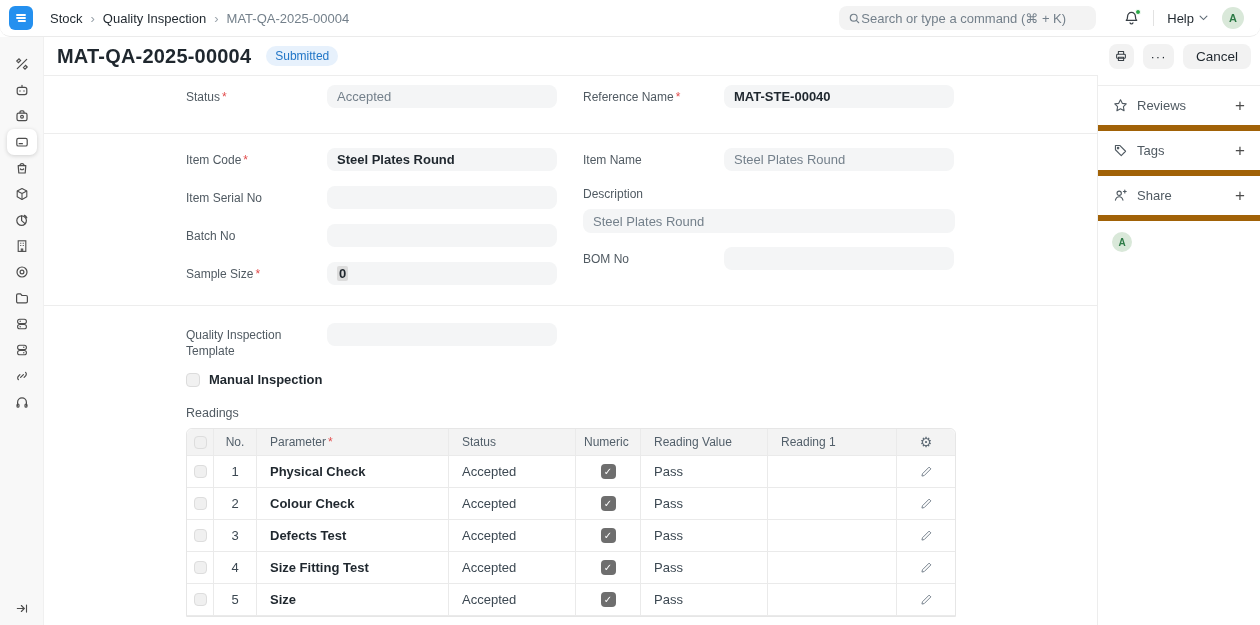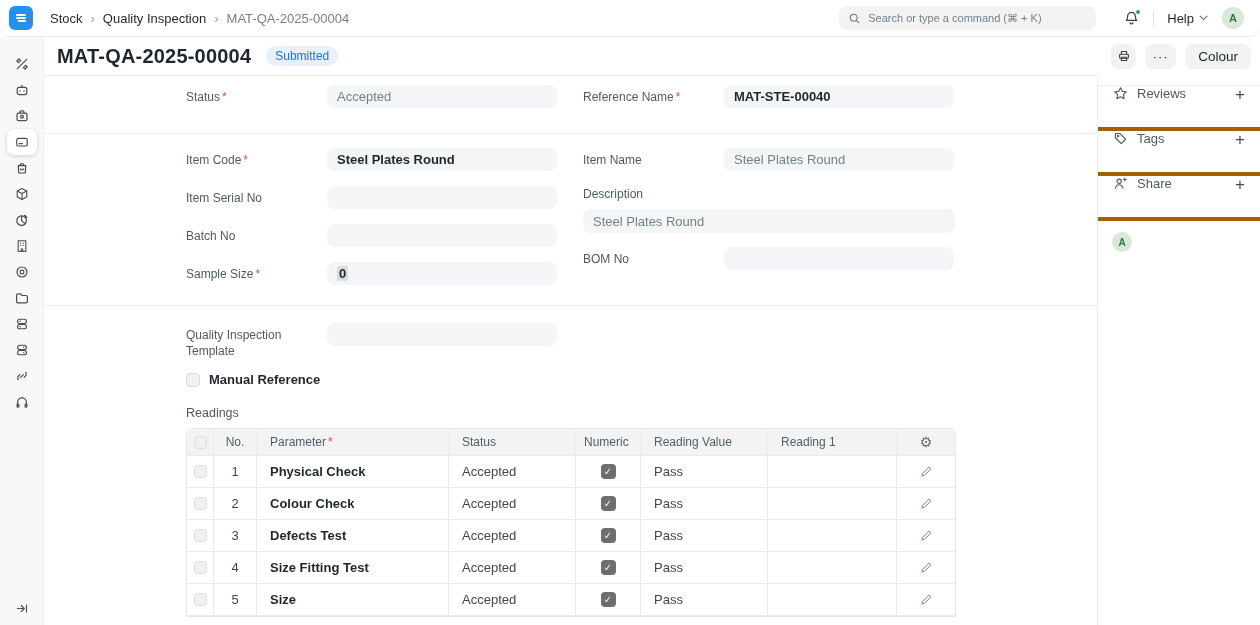--- a/index.html
+++ b/index.html
@@ -12,22 +12,22 @@
             border-bottom:1px solid #ebebeb; display:flex; align-items:center; z-index:6;border-radius:10px; }
   .logo { width:24px; height:24px; margin-left:9px; background:#2490ef; border-radius:6px;
           display:flex; align-items:center; justify-content:center; flex-shrink:0; cursor:pointer; }
   .crumbs { display:flex; align-items:center; margin-left:17px; font-size:13px; white-space:nowrap; }
   .crumb { color:#1f272e; cursor:pointer; }
   .crumb.current { color:#74808b; cursor:default; }
   .crumb-sep { color:#9aa3ab; margin:0 8px; font-size:13px; }
   .nav-right { margin-left:auto; display:flex; align-items:center; padding-right:16px; }
   .searchbar { width:257px; height:24px; background:#f3f3f3; border-radius:8px; display:flex;
                align-items:center; padding:0 9px; margin-right:27px; }
-  .searchbar input { border:none; outline:none; background:transparent; width:100%; font-size:11px;
-                     color:#404040; font-family:"Liberation Sans", sans-serif; margin-left:7px; }
+  .searchbar input { border:none; outline:none; background:transparent; width:100%; font-size:13px;
+                     color:#404040; font-family:"Liberation Sans", sans-serif; }
   .searchbar input::placeholder { color:#74808b; }
   .bell-wrap { position:relative; cursor:pointer; color:#383f45; }
   .bell-dot { position:absolute; top:-1px; right:-1px; width:6px; height:6px; background:#28a745;
               border:1px solid #fff; border-radius:50%; }
   .nav-divider { width:1px; height:16px; background:#e2e2e2; margin:0 13px; }
   .help { display:flex; align-items:center; font-size:13px; color:#1f272e; cursor:pointer; }
   .help .chev { margin-left:5px; color:#5f6b76; }
   .avatar { width:22px; height:22px; border-radius:50%; background:#d9e8d9; color:#2d7a46;
             font-size:11px; font-weight:bold; display:flex; align-items:center; justify-content:center;
             margin-left:14px; cursor:pointer; }
@@ -98,21 +98,21 @@
   .selbox { width:13px; height:13px; background:#f0f0f0; border:1px solid #ddd; border-radius:4px; cursor:pointer; }
   .checkedbox { width:15px; height:15px; background:#6e6e6e; border-radius:4px; color:#fff; font-size:10px;
                 display:flex; align-items:center; justify-content:center; cursor:pointer; }
   .gear { font-size:14px; color:#5f6b76; cursor:pointer; }
   .editbtn { cursor:pointer; color:#74808b; display:flex; }
 
   
   .right-panel { position:absolute; top:75px; left:1097px; right:0; bottom:0; background:#fff;
                  border-left:1px solid #ededed; }
   .panel-spacer { height:11px; border-bottom:1px solid #ededed; }
-  .panel-item { height:45px; border-bottom:4px solid #a16207; display:flex; 
+  .panel-item { height:45px; border-bottom:6px solid #a16207; display:flex; align-items:center;
                 padding:0 15px; color:#505a62; font-size:13px; cursor:pointer; }
   .panel-item .picon { margin-right:9px; display:flex; color:#505a62; }
   .panel-plus { margin-left:auto; font-size:17px; color:#4d4d4d; cursor:pointer; font-weight:normal; line-height:1; }
   .panel-avatar-row { padding:11px 0 0 14px; }
   .avatar.small { width:20px; height:20px; font-size:10px; margin-left:0; }
 </style>
 </head>
 <body>
 
 <div class="navbar">
@@ -291,21 +291,21 @@
     <button class="hbtn icon-btn">
       <span>
           <svg width="14" height="14" viewBox="0 0 16 16" fill="none" stroke="#383f45" stroke-width="1.2" stroke-linejoin="round">
             <path d="M5 6V2.8h6V6"></path>
             <rect x="3" y="6" width="10" height="4.6" rx="1"></rect>
             <rect x="5 " y="9.4" width="6" height="3.8"></rect>
           </svg>
         </span>
     </button>
     <button class="hbtn dots">···</button>
-    <button class="hbtn cancel">Colour</button>
+    <button class="hbtn cancel">Cancel</button>
   </div>
 </div>
 
 <div class="form-area">
 
   <div class="fsection sec1">
     <div class="cols">
       <div class="col">
         <div class="frow">
           <div class="flabel"><span>Status</span><span class="req">*</span></div>
@@ -360,21 +360,21 @@
     </div>
   </div>
 
   <div class="fsection sec3">
     <div class="tmpl-row">
       <div class="flabel">Quality Inspection Template</div>
       <div class="ctl"></div>
     </div>
     <div class="check-row">
       <span class="cbox"></span>
-      <span class="check-label">Manual Reference</span>
+      <span class="check-label">Manual Inspection</span>
     </div>
     <div class="readings-label">Readings</div>
 
     <div class="gtable">
       <div class="trow thead">
         <div class="tcell center">
             <span class="selbox"></span>
           </div>
         <div class="tcell center">No.</div>
         <div class="tcell">

